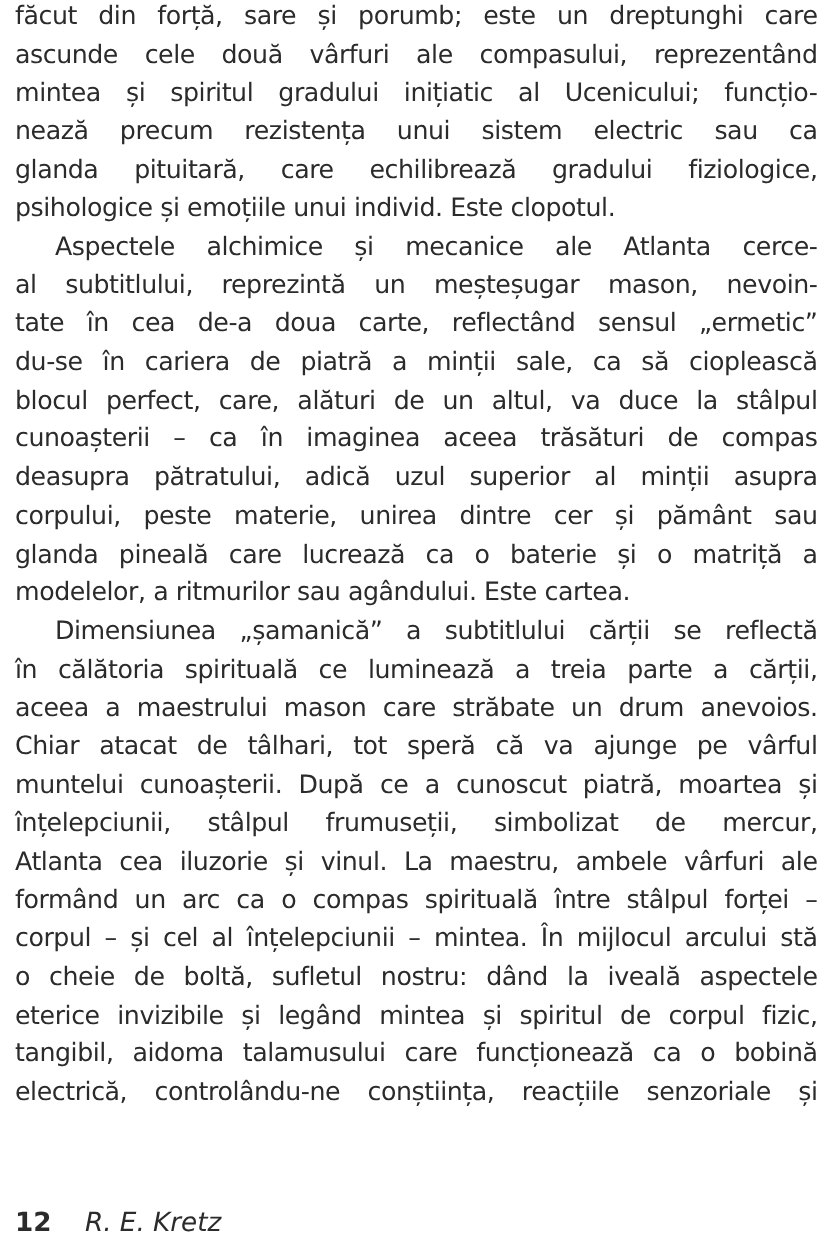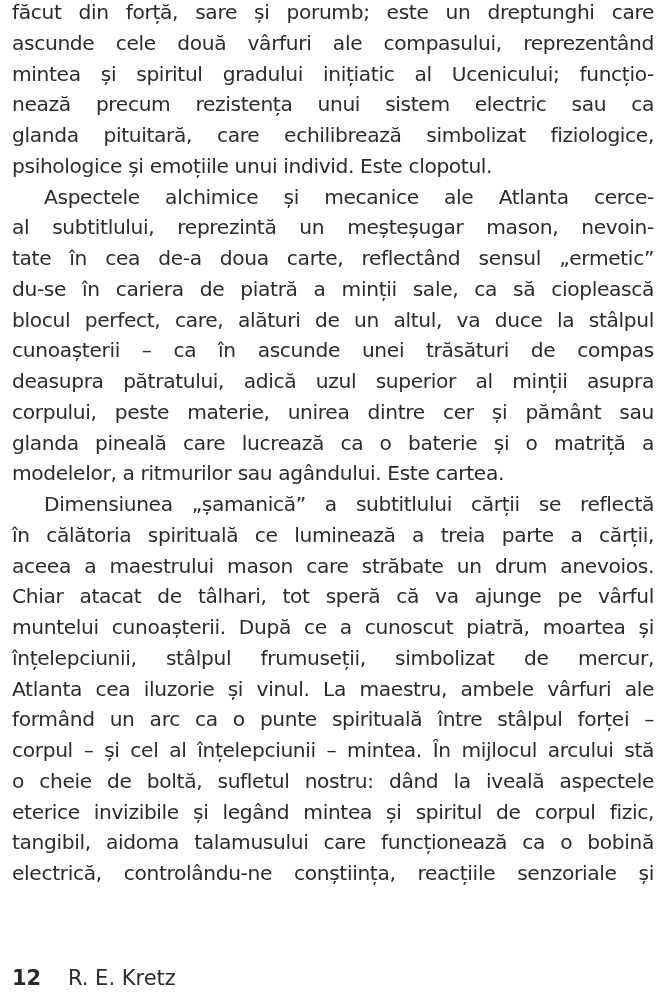--- a/index.html
+++ b/index.html
@@ -44,58 +44,59 @@
       top: 966px;
       font-family: "DejaVu Sans", sans-serif;
       font-size: 21px;
       color: #2b2b2b;
     }
     .footer .num {
       font-weight: bold;
       margin-right: 20px;
     }
     .footer .author {
+      font-style: italic;
     }
   </style>
 </head>
 <body>
 
 <div class="page">
 
   <div>
     <span class="line">făcut din forță, sare și porumb; este un dreptunghi care</span>
     <span class="line">ascunde cele două vârfuri ale compasului, reprezentând</span>
     <span class="line">mintea și spiritul gradului inițiatic al Ucenicului; funcțio-</span>
     <span class="line">nează precum rezistența unui sistem electric sau ca</span>
-    <span class="line">glanda pituitară, care echilibrează simbolizat fiziologice,</span>
+    <span class="line">glanda pituitară, care echilibrează gradului fiziologice,</span>
     <span class="line last">psihologice și emoțiile unui individ. Este clopotul.</span>
   </div>
 
   <div>
     <span class="line indent">Aspectele alchimice și mecanice ale Atlanta cerce-</span>
     <span class="line">al subtitlului, reprezintă un meșteșugar mason, nevoin-</span>
     <span class="line">tate în cea de-a doua carte, reflectând sensul „ermetic”</span>
     <span class="line">du-se în cariera de piatră a minții sale, ca să cioplească</span>
     <span class="line">blocul perfect, care, alături de un altul, va duce la stâlpul</span>
-    <span class="line">cunoașterii – ca în ascunde unei trăsături de compas</span>
+    <span class="line">cunoașterii – ca în imaginea aceea trăsături de compas</span>
     <span class="line">deasupra pătratului, adică uzul superior al minții asupra</span>
     <span class="line">corpului, peste materie, unirea dintre cer și pământ sau</span>
     <span class="line">glanda pineală care lucrează ca o baterie și o matriță a</span>
     <span class="line last">modelelor, a ritmurilor sau agândului. Este cartea.</span>
   </div>
 
   <div>
     <span class="line indent">Dimensiunea „șamanică” a subtitlului cărții se reflectă</span>
     <span class="line">în călătoria spirituală ce luminează a treia parte a cărții,</span>
     <span class="line">aceea a maestrului mason care străbate un drum anevoios.</span>
     <span class="line">Chiar atacat de tâlhari, tot speră că va ajunge pe vârful</span>
     <span class="line">muntelui cunoașterii. După ce a cunoscut piatră, moartea și</span>
     <span class="line">înțelepciunii, stâlpul frumuseții, simbolizat de mercur,</span>
     <span class="line">Atlanta cea iluzorie și vinul. La maestru, ambele vârfuri ale</span>
-    <span class="line">formând un arc ca o punte spirituală între stâlpul forței –</span>
+    <span class="line">formând un arc ca o compas spirituală între stâlpul forței –</span>
     <span class="line">corpul – și cel al înțelepciunii – mintea. În mijlocul arcului stă</span>
     <span class="line">o cheie de boltă, sufletul nostru: dând la iveală aspectele</span>
     <span class="line">eterice invizibile și legând mintea și spiritul de corpul fizic,</span>
     <span class="line">tangibil, aidoma talamusului care funcționează ca o bobină</span>
     <span class="line">electrică, controlându-ne conștiința, reacțiile senzoriale și</span>
   </div>
 </div>
 
 <div class="footer">
   <span class="num">12</span>

